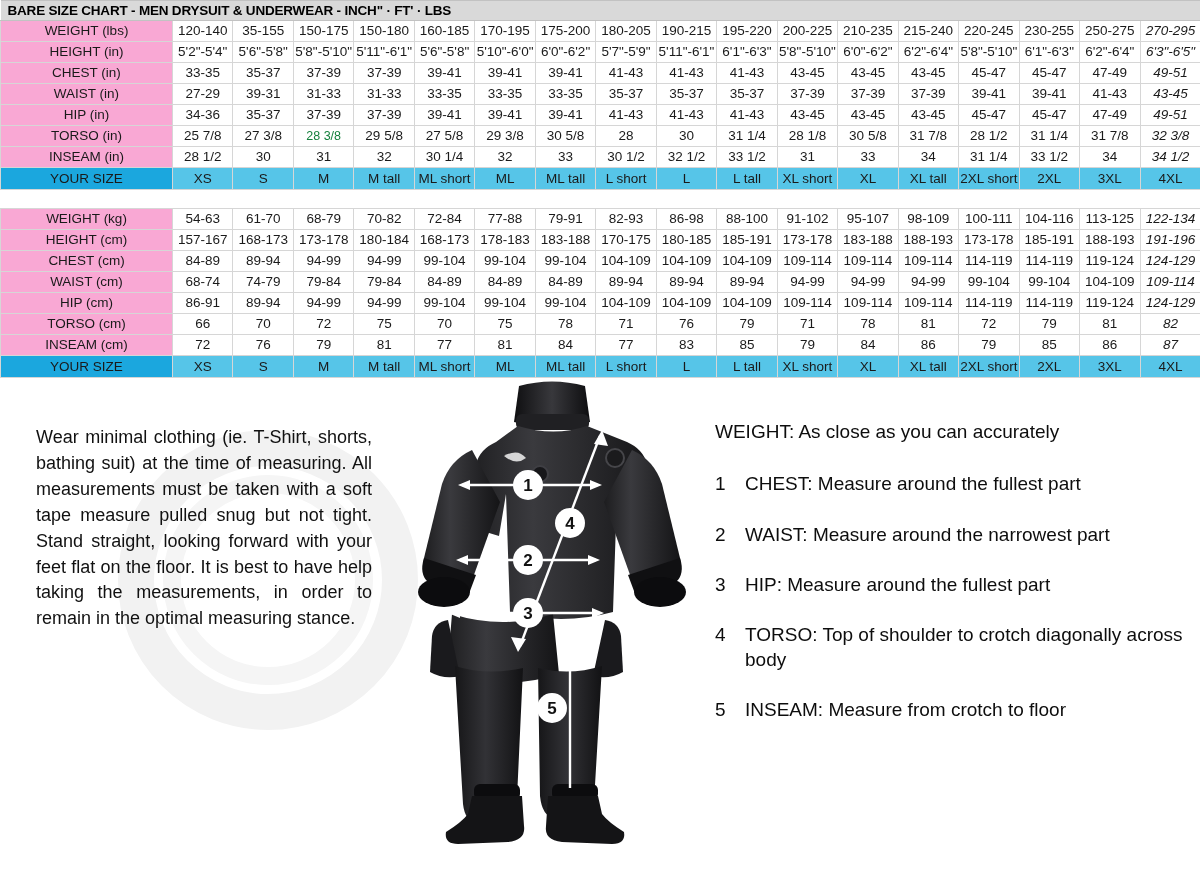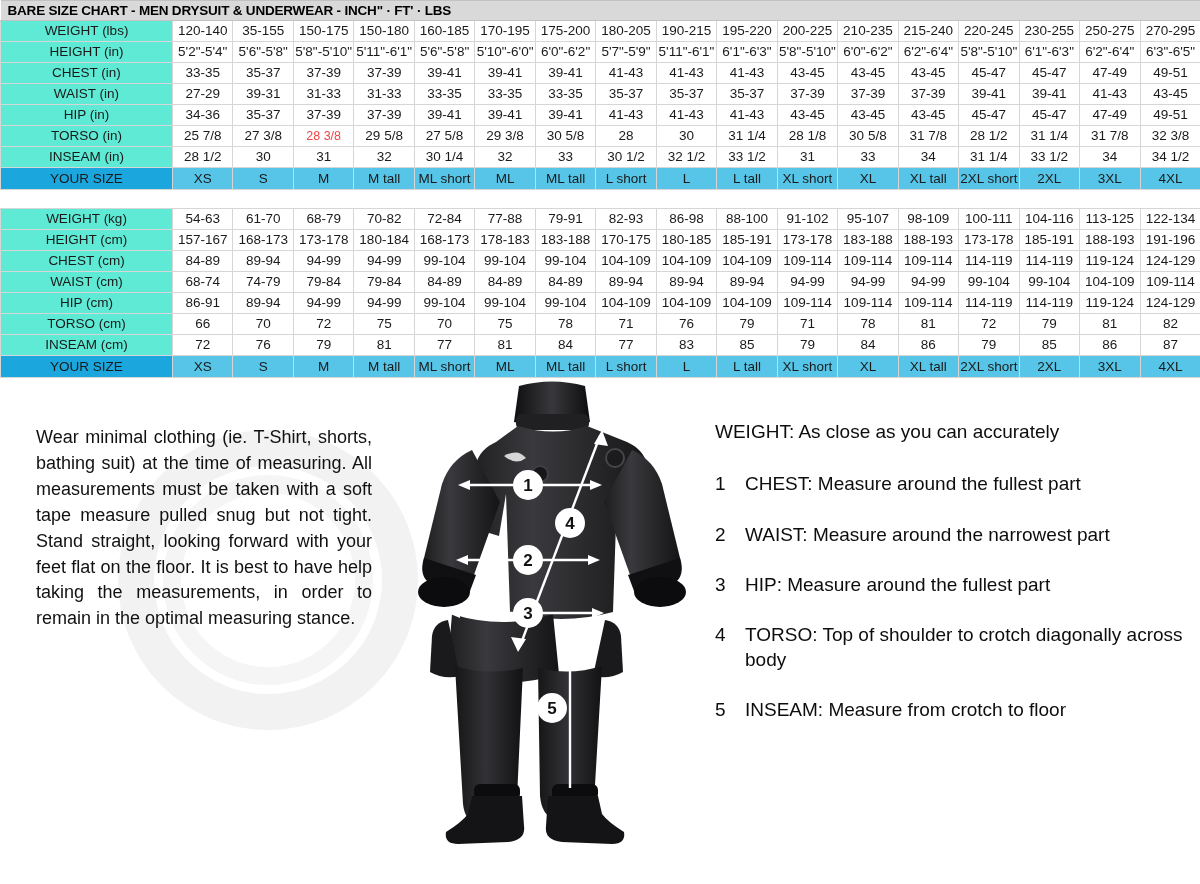--- a/index.html
+++ b/index.html
@@ -96,25 +96,25 @@
     color: #000;
   }
 
   
   td.rowlabel {
     text-align: right;
     padding-right: 9px;
     font-size: 14.5px;
     color: #111;
     border-left: none;
-    background: #5eead4;
+    background: #f9a8d4;
   }
   td.datacell { background: #fff; font-size: 13.5px; }
-  td.datacell.faded { color: #ef4444; font-size: 12.5px; }
-  td.datacell:last-child { border-right: none; }
+  td.datacell.faded { color: #15803d; font-size: 12.5px; }
+  td.datacell:last-child { border-right: none; font-style: italic; }
 
   
   tr.yoursize td { height: 21px; line-height: 21px; }
   td.ys-label {
     background: #1ba7de;
     color: #ffffff;
     font-size: 14.5px;
     text-align: right;
     padding-right: 9px;
     border-color: #1ba7de;

